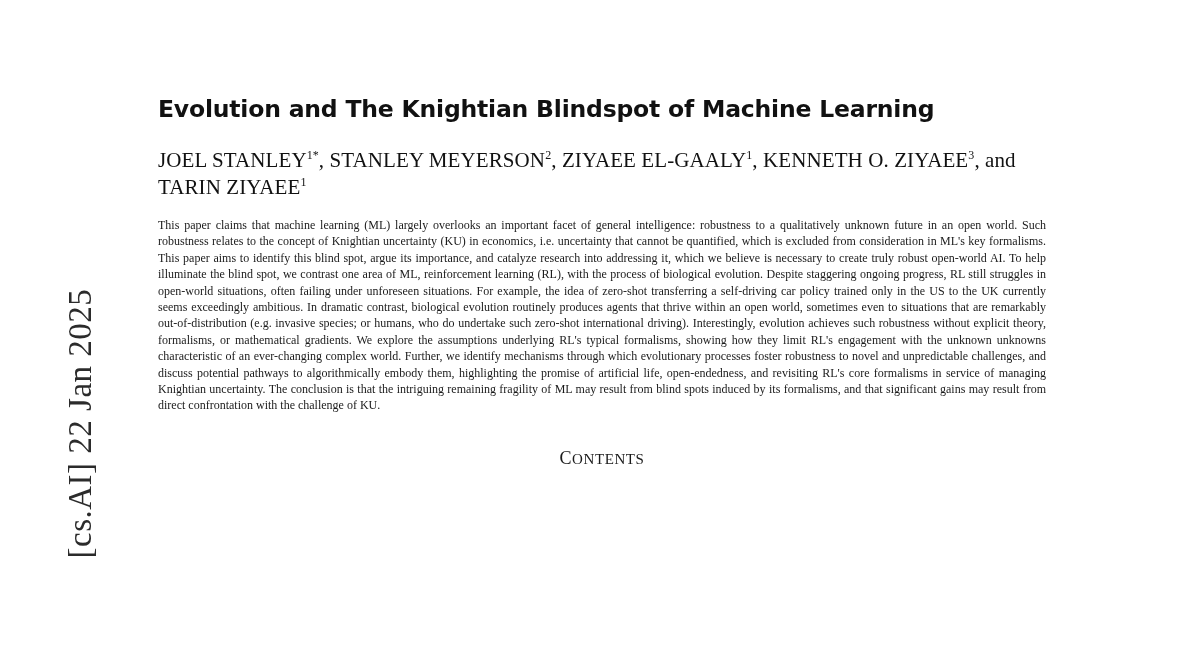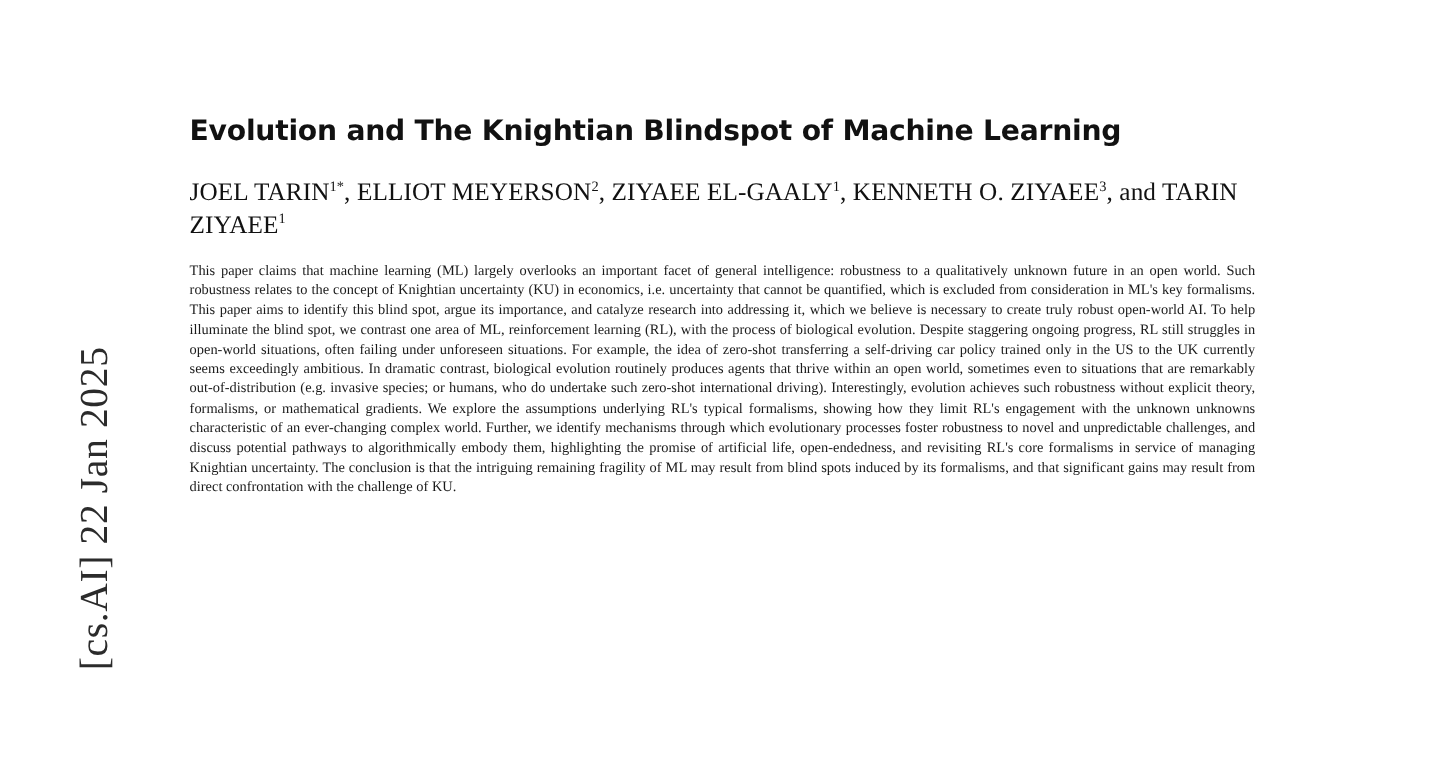--- a/index.html
+++ b/index.html
@@ -106,21 +106,24 @@
 
 <div class="arxiv-stamp">
   <div class="arxiv-stamp-inner">[cs.AI]  22 Jan 2025</div>
 </div>
 
 <div class="page">
 
   <h1 class="paper-title">Evolution and The Knightian Blindspot of Machine Learning</h1>
 
   <div class="authors">
-    <span><span>JOEL TARIN</span><sup>1*</sup></span><span>, </span><span><span>ELLIOT MEYERSON</span><sup>2</sup></span><span>, </span><span><span>ZIYAEE EL-GAALY</span><sup>1</sup></span><span>, </span><span><span>KENNETH O. ZIYAEE</span><sup>3</sup></span><span>, </span><span>and</span> <span><span>TARIN ZIYAEE</span><sup>1</sup></span>
+    <span><span>JOEL STANLEY</span><sup>1*</sup></span><span>, </span><span><span>STANLEY MEYERSON</span><sup>2</sup></span><span>, </span><span><span>ZIYAEE EL-GAALY</span><sup>1</sup></span><span>, </span><span><span>KENNETH O. ZIYAEE</span><sup>3</sup></span><span>, </span><span>and</span> <span><span>TARIN ZIYAEE</span><sup>1</sup></span>
   </div>
 
   <div class="abstract">This paper claims that machine learning (ML) largely overlooks an important facet of general intelligence: robustness to a qualitatively unknown future in an open world. Such robustness relates to the concept of Knightian uncertainty (KU) in economics, i.e. uncertainty that cannot be quantified, which is excluded from consideration in ML's key formalisms. This paper aims to identify this blind spot, argue its importance, and catalyze research into addressing it, which we believe is necessary to create truly robust open-world AI. To help illuminate the blind spot, we contrast one area of ML, reinforcement learning (RL), with the process of biological evolution. Despite staggering ongoing progress, RL still struggles in open-world situations, often failing under unforeseen situations. For example, the idea of zero-shot transferring a self-driving car policy trained only in the US to the UK currently seems exceedingly ambitious. In dramatic contrast, biological evolution routinely produces agents that thrive within an open world, sometimes even to situations that are remarkably out-of-distribution (e.g. invasive species; or humans, who do undertake such zero-shot international driving). Interestingly, evolution achieves such robustness without explicit theory, formalisms, or mathematical gradients. We explore the assumptions underlying RL's typical formalisms, showing how they limit RL's engagement with the unknown unknowns characteristic of an ever-changing complex world. Further, we identify mechanisms through which evolutionary processes foster robustness to novel and unpredictable challenges, and discuss potential pathways to algorithmically embody them, highlighting the promise of artificial life, open-endedness, and revisiting RL's core formalisms in service of managing Knightian uncertainty. The conclusion is that the intriguing remaining fragility of ML may result from blind spots induced by its formalisms, and that significant gains may result from direct confrontation with the challenge of KU.</div>
 
+  <div class="contents-heading">
+    <span class="smallcap-first">C</span><span>ONTENTS</span>
+  </div>
 
   <div class="toc-peek"></div>
 
 </div>
 
 </body></html>

